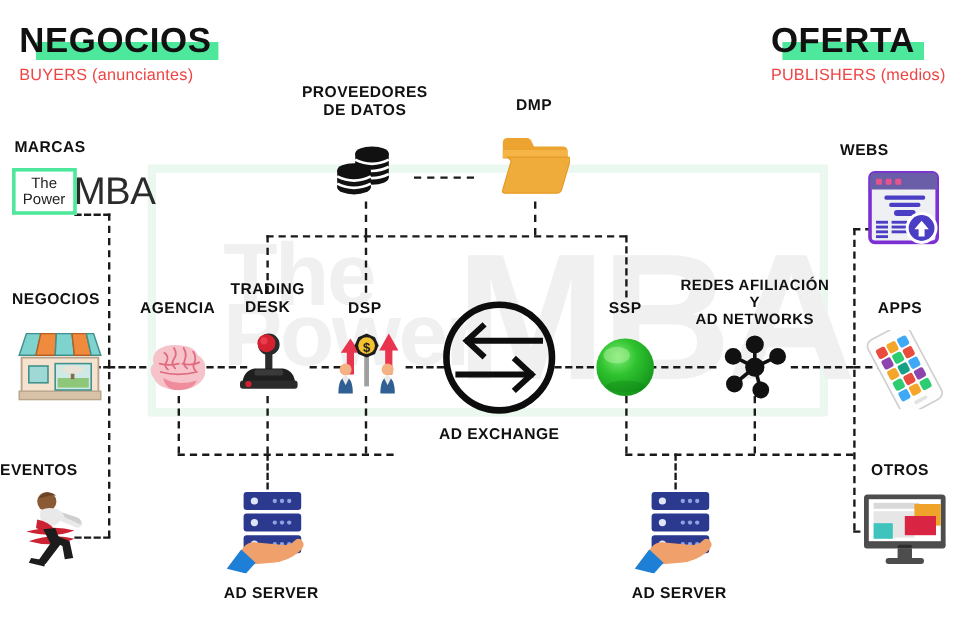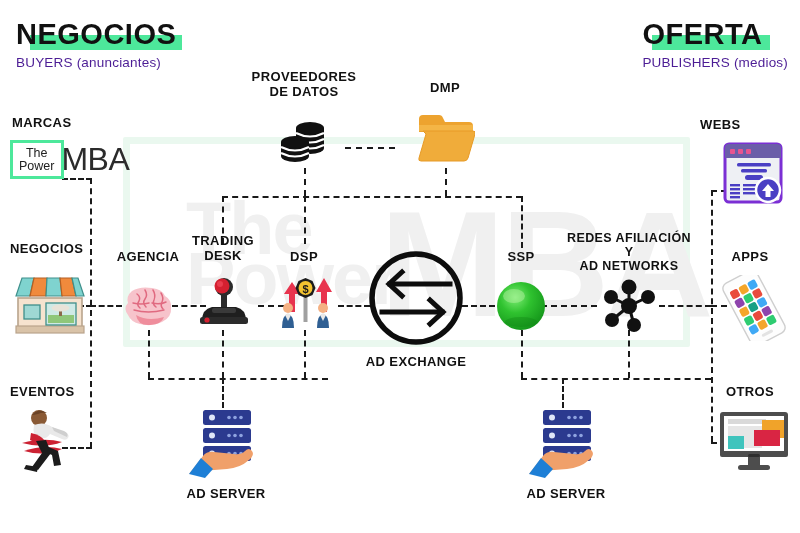--- a/index.html
+++ b/index.html
@@ -33,21 +33,21 @@
   .hdr-title{
     font-family:"Liberation Sans", sans-serif;
     font-weight:800;font-size:29px;letter-spacing:0.5px;color:#111;
     line-height:1;display:inline-block;position:relative;
   }
   .hdr-title .hl{
     position:absolute;left:14px;right:-6px;bottom:-1px;height:15px;
     background:#4de89b;z-index:-1;
   }
   .hdr-sub{
-    margin-top:6px;font-size:13.5px;color:#4c1d95;letter-spacing:0.2px;
+    margin-top:6px;font-size:13.5px;color:#ef4444;letter-spacing:0.2px;
     font-family:"Liberation Sans", sans-serif;
   }
   #hdr-left{left:16px;top:20px;text-align:left;}
   #hdr-right{right:12px;top:20px;text-align:left;}
   #hdr-right .hdr-title .hl{left:10px;right:-8px;}
 
   
   .lbl{
     position:absolute;z-index:7;
     font-family:"Liberation Sans", sans-serif;
@@ -174,21 +174,21 @@
       <path d="M50 26 L48 8 L60 8 L64 26 Z" fill="#f08a3c" stroke="#b55f22" stroke-width="1.2"></path>
       <path d="M64 26 L60 8 L66 8 L72 26 Z" fill="#7fd3cf" stroke="#3f8f8b" stroke-width="1.2"></path>
       <rect x="12" y="35" width="16" height="14" fill="#9fd8d4" stroke="#3f8f8b" stroke-width="1.3"></rect>
       <rect x="34" y="33" width="30" height="22" fill="#cfeae6" stroke="#3f8f8b" stroke-width="1.3"></rect>
       <rect x="36" y="45" width="26" height="8" fill="#8fc77a"></rect>
       <rect x="47" y="38" width="3" height="8" fill="#8a6a4a"></rect>
       <ellipse cx="48.5" cy="38" rx="9" ry="3.5" fill="#e8e3d8"></ellipse>
     </svg>
   </div>
 
-  <div class="lbl" style="left:0px;top:385px;width:112px;text-align:left;padding-left:10px;">EVENTOS</div>
+  <div class="lbl" style="left:0px;top:385px;width:112px;text-align:left;">EVENTOS</div>
   <div class="icon" style="left:14px;top:405px;">
     <svg width="70" height="70" viewBox="0 0 70 70">
       <circle cx="25" cy="13" r="8" fill="#8a5a35"></circle>
       <path d="M18 10 q7 -8 15 -2 q-5 -1 -9 1 q-4 1 -6 1 Z" fill="#6b4326"></path>
       <path d="M20 20 q10 -4 18 2 l14 6 q4 2 2 5 q-2 3 -6 1 l-12 -5 q-4 6 -12 4 q-6 -3 -4 -13 Z" fill="#e9e9e9"></path>
       <path d="M38 22 l12 4 q5 2 3 6 l-13 -6 Z" fill="#cfcfcf"></path>
       <path d="M17 28 q10 2 14 8 q-9 3 -15 -1 Z" fill="#cc2233"></path>
       <path d="M8 38 q22 -6 40 -1 q-18 7 -40 1 Z" fill="#cc2233"></path>
       <path d="M10 46 q20 -7 38 -2 q-17 8 -38 2 Z" fill="#cc2233"></path>
       <path d="M22 36 l6 12 l-10 14 l6 3 l13 -17 l-5 -13 Z" fill="#1c1c1c"></path>

